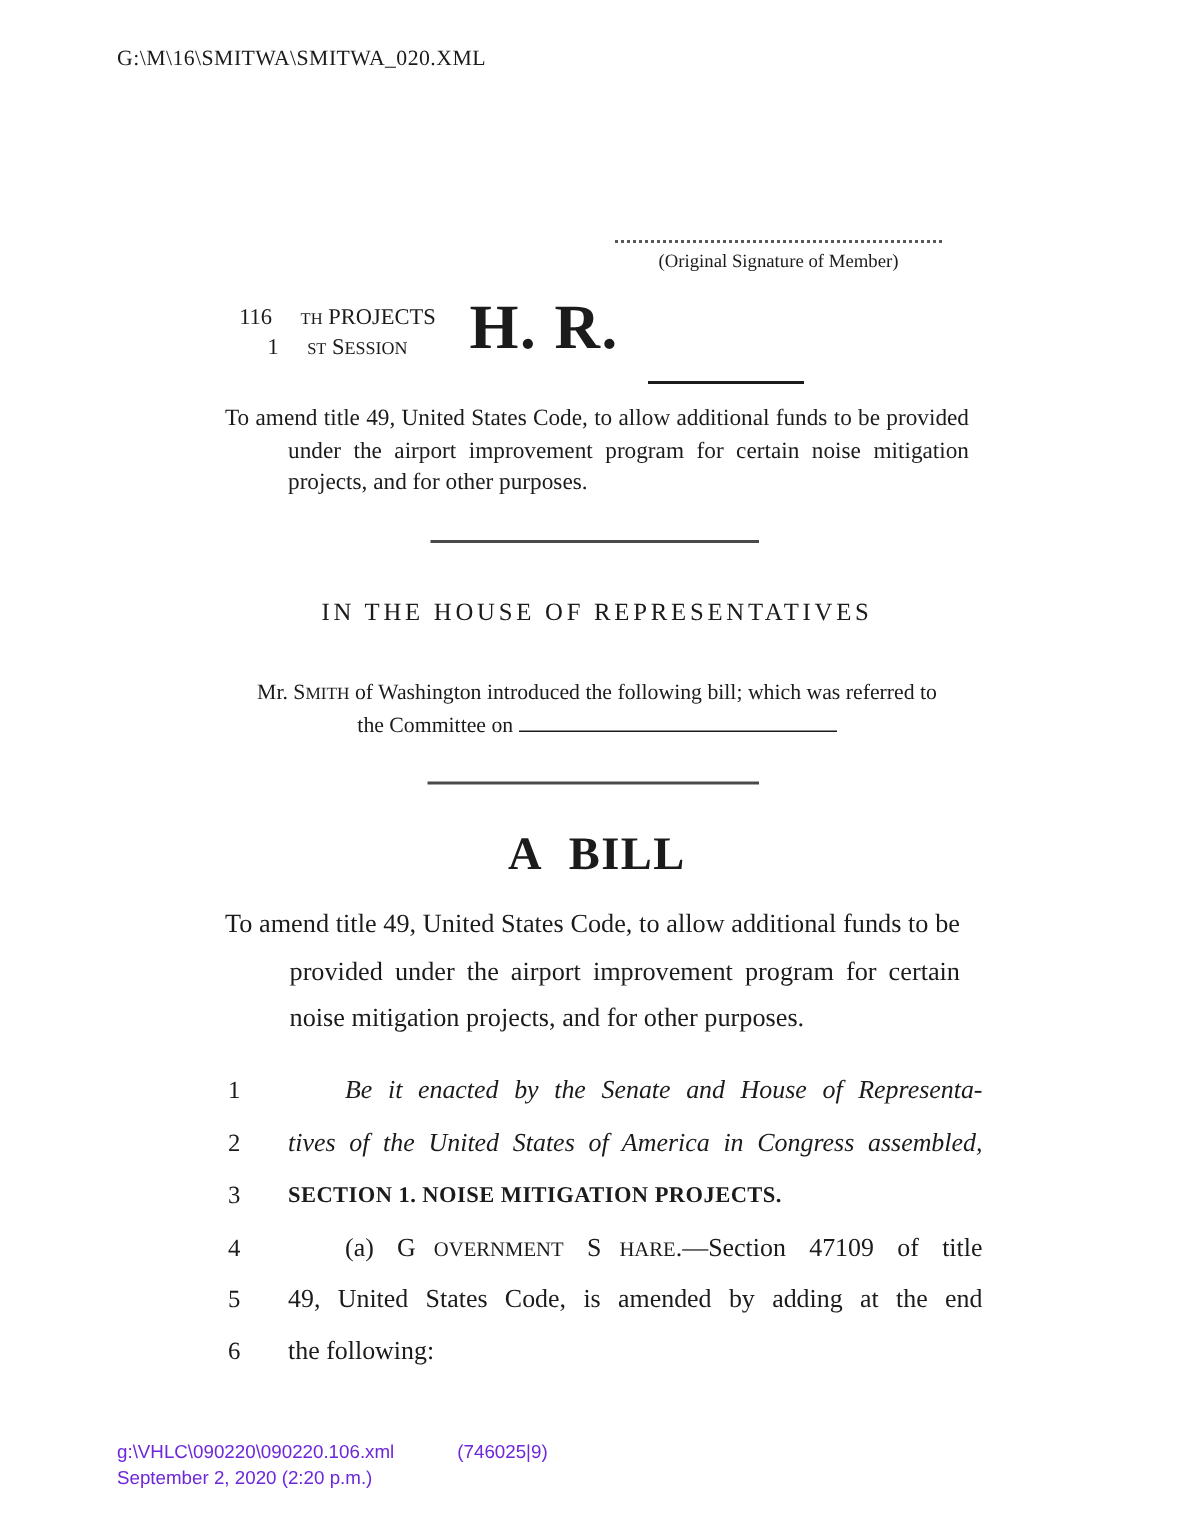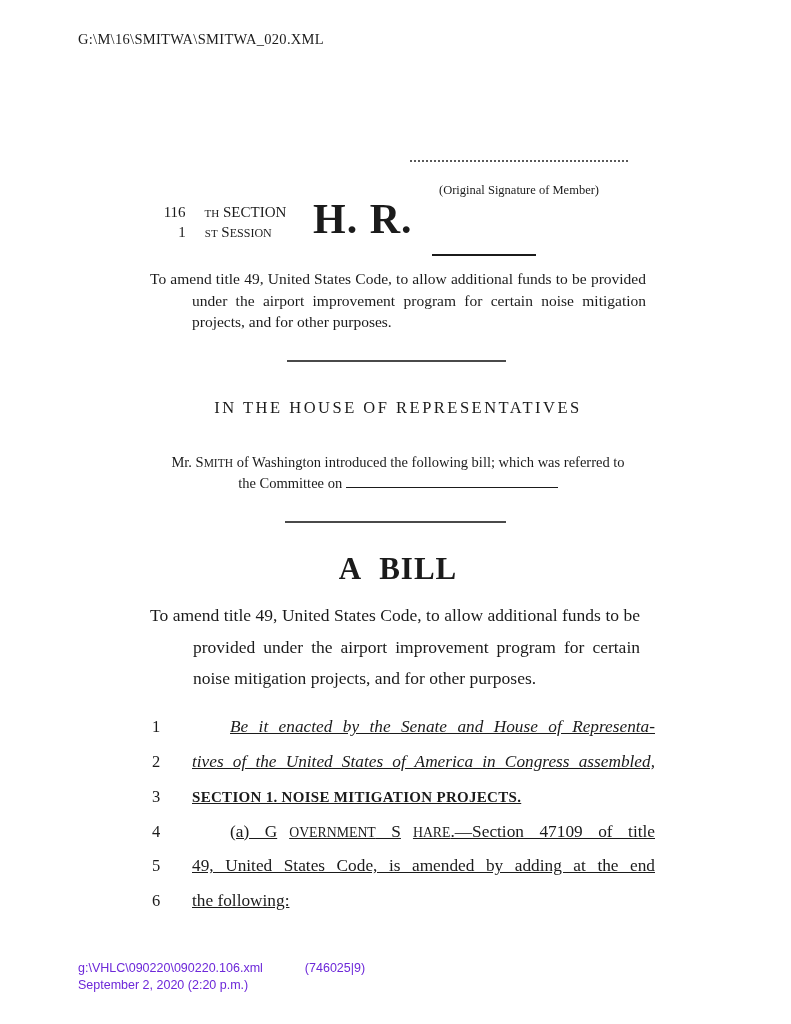--- a/index.html
+++ b/index.html
@@ -8,21 +8,21 @@
     font-family:"Liberation Serif", serif; color:#1b1b1b; overflow:hidden;
   }
 
   .file-header {
     position:absolute; left:78px; top:31px;
     font-size:14.5px; letter-spacing:0.3px;
   }
 
   .sig-block { position:absolute; left:410px; top:150px; width:218px; }
   .sig-line { height:10px; border-bottom:2px dotted #5a5a5a; }
-  .sig-caption { margin-top:21px; text-align:center; font-size:12.5px; }
+  .sig-caption { margin-top:5px; text-align:center; font-size:12.5px; }
 
   .congress-block {
     position:absolute; left:150px; top:203px; width:150px;
     text-align:center; font-size:15px; line-height:18.5px;
   }
   .ord { font-size:11px;padding-left:19px; }
   .sc-sm { font-size:12px; }
 
   .hr-line { position:absolute; left:313px; top:198px; }
   .hr-text { font-size:42px; font-weight:bold; letter-spacing:1px; line-height:1; }
@@ -66,21 +66,21 @@
   }
 
   .body-lines { position:absolute; left:150px; top:710px; width:505px; }
   .bline { position:relative; height:34.85px; }
   .bline .num {
     position:absolute; left:2px; top:0; width:20px;
     font-size:16.5px; line-height:34.85px;
   }
   .bline .btext {
     position:absolute; left:42px; right:0; top:0;
-    font-size:17.3px; line-height:34.85px;text-decoration:underline;
+    font-size:17.3px; line-height:34.85px;
   }
   .stretch .btext { text-align:justify; text-align-last:justify; }
   .italic .btext { font-style:italic; }
   .bold3 .btext { font-weight:bold; font-size:15px; letter-spacing:0.3px; }
   .indent .btext { text-indent:38px; }
   .sc4 { font-size:13.8px;padding-left:12px; }
 
   .footer {
     position:absolute; left:78px; top:960px;
     font-family:"Liberation Sans", sans-serif; font-size:12.5px;
@@ -94,21 +94,21 @@
 <div class="page">
 
   <div class="file-header">G:\M\16\SMITWA\SMITWA_020.XML</div>
 
   <div class="sig-block">
     <div class="sig-line"></div>
     <div class="sig-caption">(Original Signature of Member)</div>
   </div>
 
   <div class="congress-block">
-    <div><span>116</span><span class="ord">TH</span><span> SECTION</span></div>
+    <div><span>116</span><span class="ord">TH</span><span> PROJECTS</span></div>
     <div><span>1</span><span class="ord">ST</span><span> S</span><span class="sc-sm">ESSION</span></div>
   </div>
 
   <div class="hr-line">
     <span class="hr-text">H. R.</span>
   </div>
   <div class="hr-blank"></div>
 
   <p class="long-title">To amend title 49, United States Code, to allow additional funds to be provided under the airport improvement program for certain noise mitigation projects, and for other purposes.</p>
 

